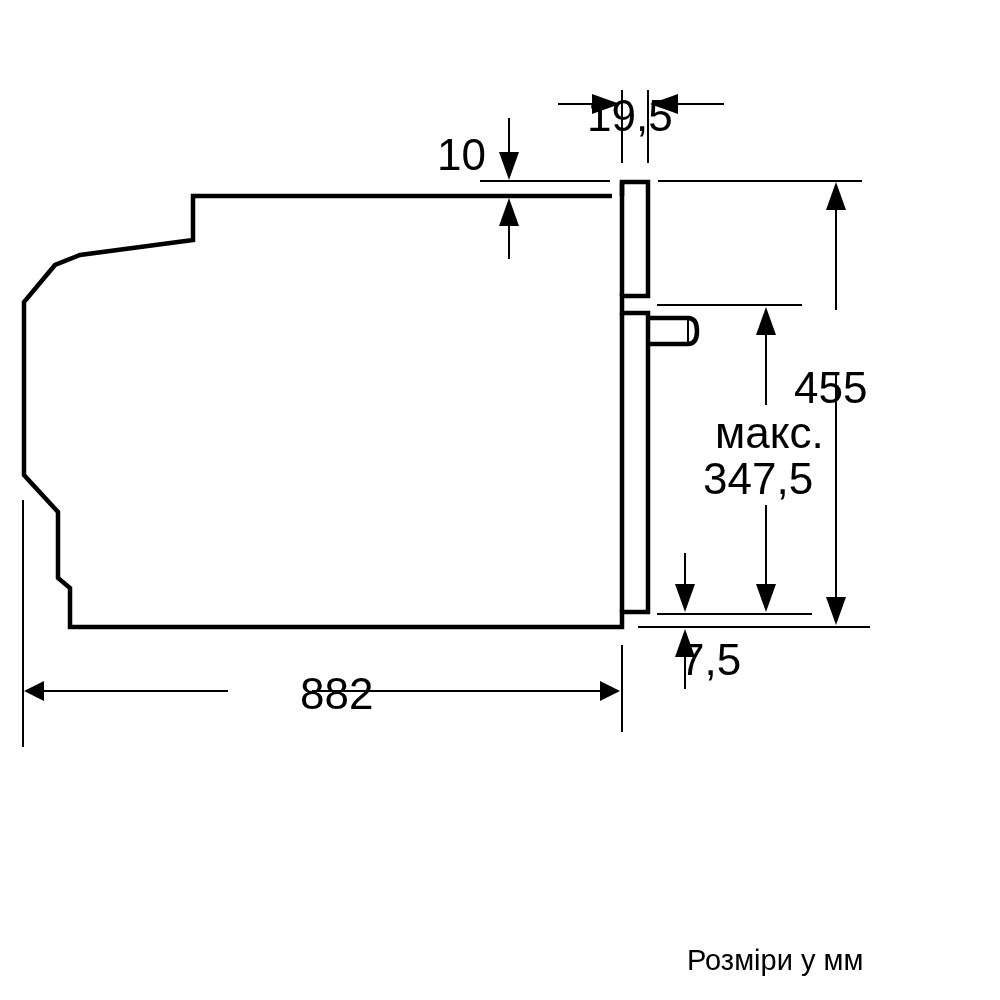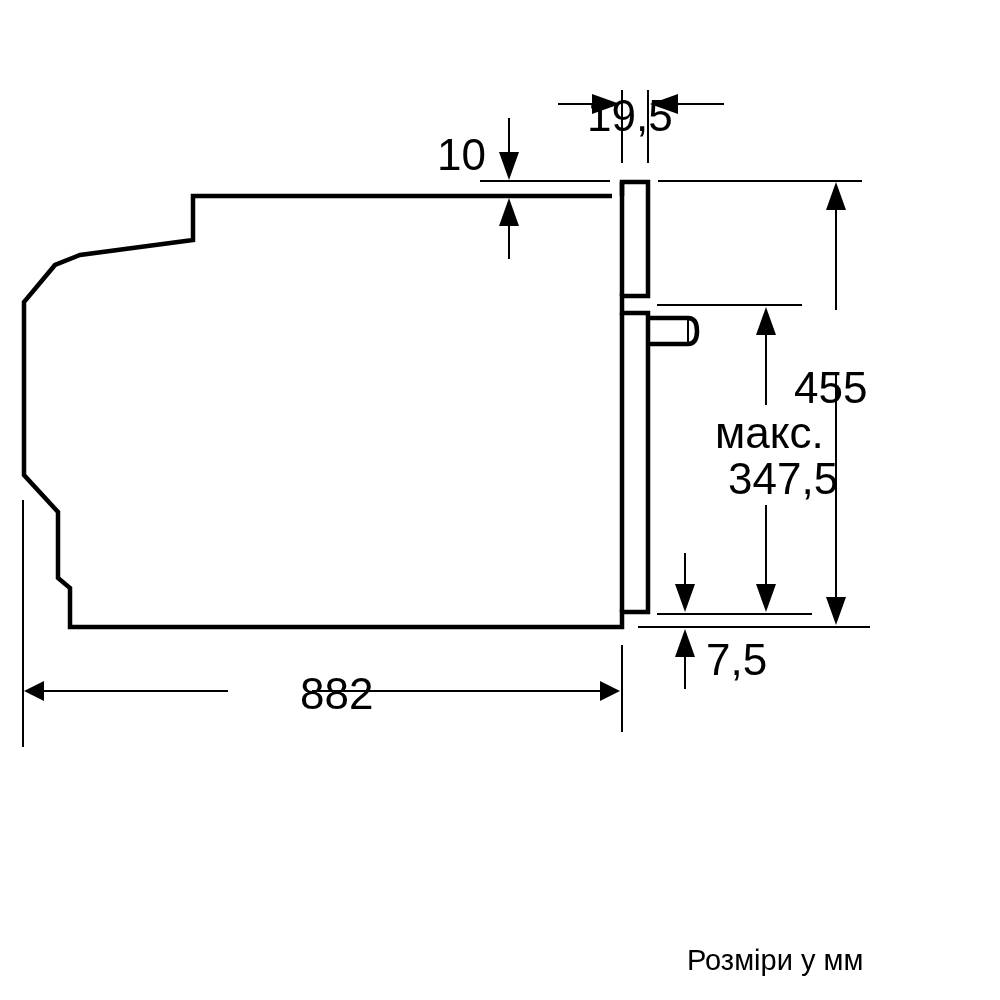--- a/index.html
+++ b/index.html
@@ -67,16 +67,16 @@
   <line class="dimline" x1="685" y1="553" x2="685" y2="585"></line>
   <polygon class="arrow" points="685,612 675,584 695,584"></polygon>
   <line class="dimline" x1="685" y1="655" x2="685" y2="689"></line>
   <polygon class="arrow" points="685,629 675,657 695,657"></polygon>
 </svg>
 
 <div class="label" style="left:587px; top:46px;margin-top:48px;">19,5</div>
 <div class="label" style="left:437px; top:133px;">10</div>
 <div class="label" style="left:794px; top:322px;margin-top:44px;">455</div>
 <div class="label" style="left:671px; top:411px;margin-left:44px;">макс.</div>
-<div class="label" style="left:728px; top:457px;">347,5</div>
-<div class="label" style="left:706px; top:638px;">7,5</div>
+<div class="label" style="left:703px; top:457px;">347,5</div>
+<div class="label" style="left:680px; top:638px;">7,5</div>
 <div class="label" style="left:300px; top:672px;">882</div>
 <div class="label caption" style="left:687px; top:946px;">Розміри у мм</div>
 
 </body></html>

